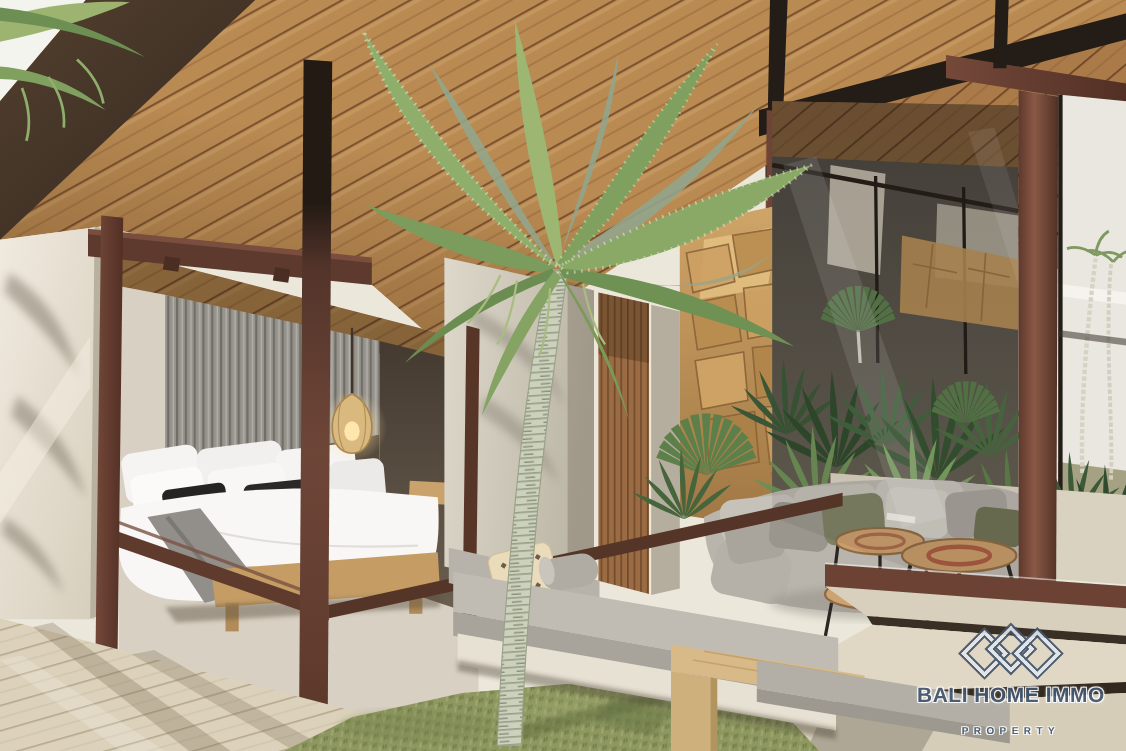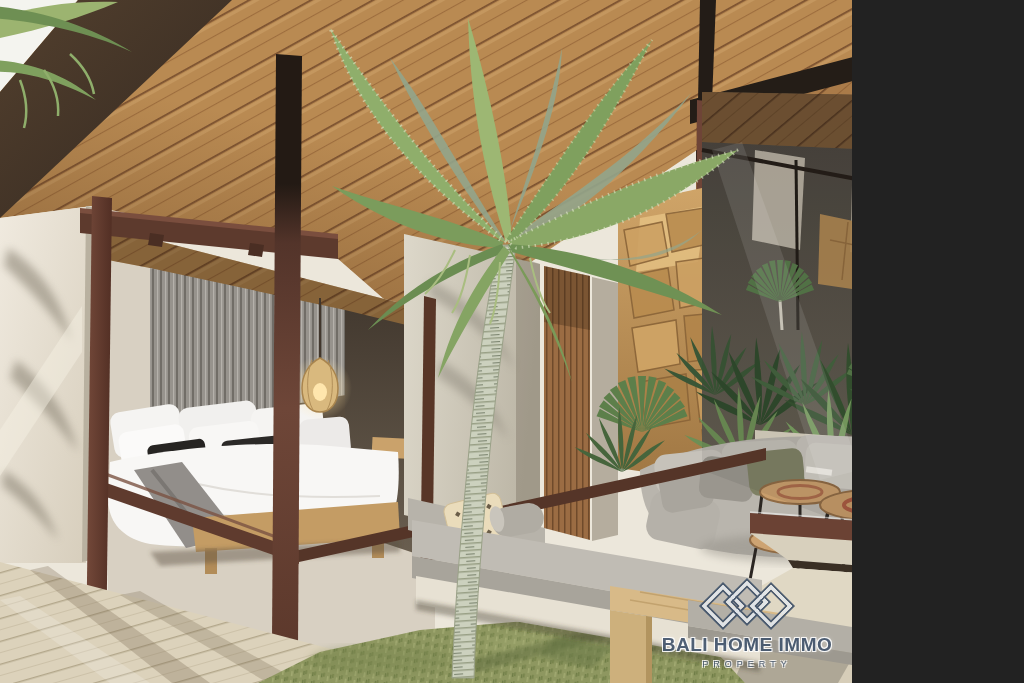--- a/index.html
+++ b/index.html
@@ -1,30 +1,30 @@
 <!DOCTYPE html>
 <html><head>
 <meta charset="utf-8">
 <style>
   html,body{margin:0;padding:0;background:#222;}
-  .stage{position:relative;width:852px;height:683px;overflow:hidden;
+  .stage{position:relative;width:1024px;height:683px;overflow:hidden;
          font-family:"Liberation Sans",sans-serif;background:#7dd3fc;}
   .stage svg{position:absolute;inset:0;display:block;}
   .watermark{position:absolute;right:10px;bottom:14px;width:190px;text-align:center;
              opacity:.92;pointer-events:none;}
   .diamonds{display:flex;justify-content:center;align-items:center;height:44px;margin-bottom:6px;}
   .diamond{width:24px;height:24px;transform:rotate(45deg);margin:0 -3px;
            border:3px solid #e2e7ec;
            box-shadow:0 0 0 2px #43546b, inset 0 0 0 2px #43546b;}
   .diamond.mid{position:relative;top:-4px;}
   .brand{font-size:19px;font-weight:bold;letter-spacing:.5px;color:#44566e;white-space:nowrap;
          text-shadow:-1px -1px 0 rgba(255,255,255,.95),1px -1px 0 rgba(255,255,255,.95),
                      -1px 1px 0 rgba(255,255,255,.95),1px 1px 0 rgba(255,255,255,.95),
                      0 0 4px rgba(255,255,255,.6);}
-  .tagline{font-size:9px;font-weight:normal;letter-spacing:5px;color:#46586f;margin-top:3px;
+  .tagline{font-size:9px;font-weight:bold;letter-spacing:5px;color:#46586f;margin-top:15px;
            text-shadow:-1px -1px 0 rgba(255,255,255,.9),1px -1px 0 rgba(255,255,255,.9),
                        -1px 1px 0 rgba(255,255,255,.9),1px 1px 0 rgba(255,255,255,.9);}
 </style>
 </head>
 <body>
 
 <div class="stage">
 <svg width="1024" height="683" viewBox="0 0 1024 683">
 <defs>
   <pattern id="pPlankL" width="30" height="30" patternUnits="userSpaceOnUse" patternTransform="rotate(-29)">

